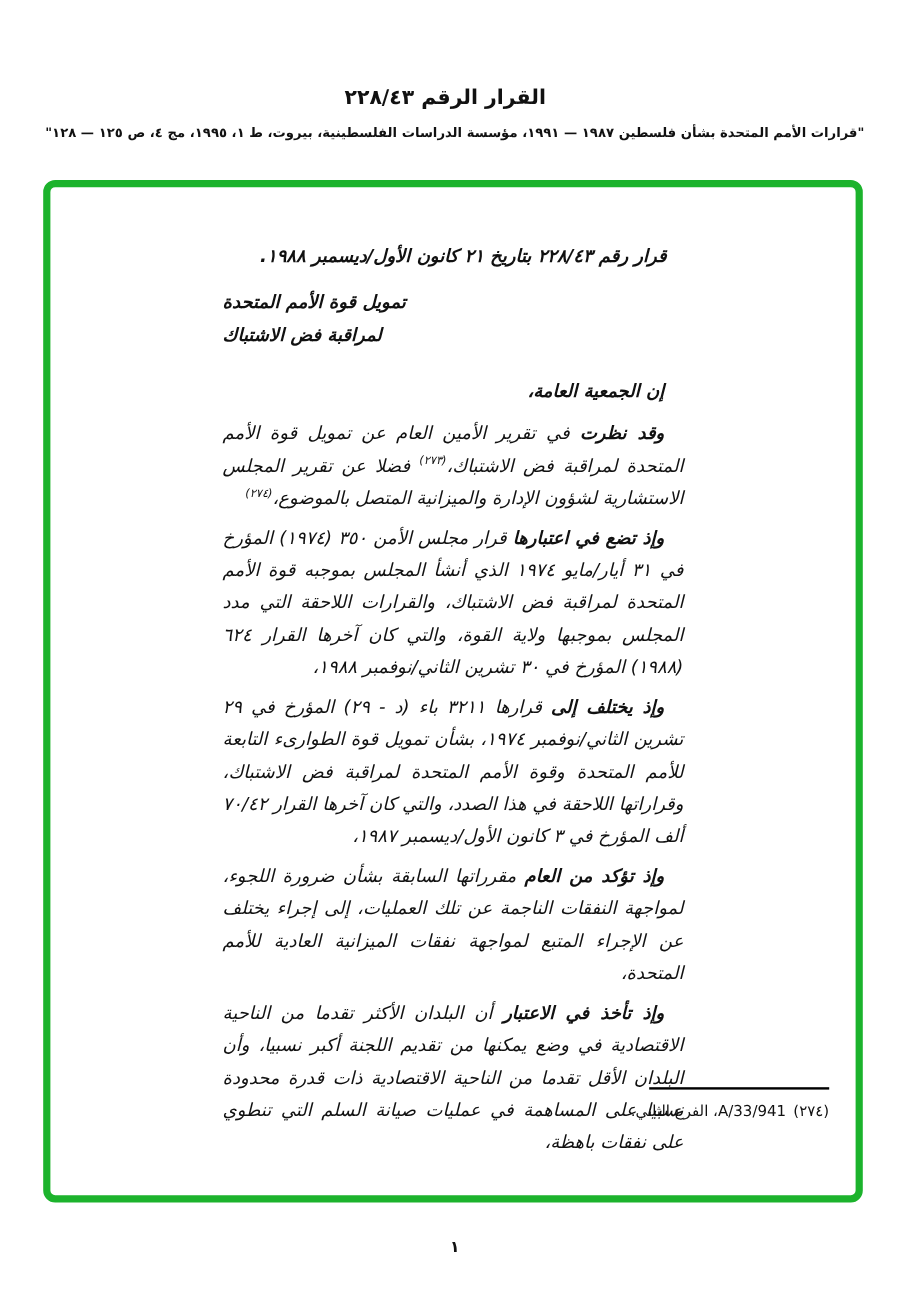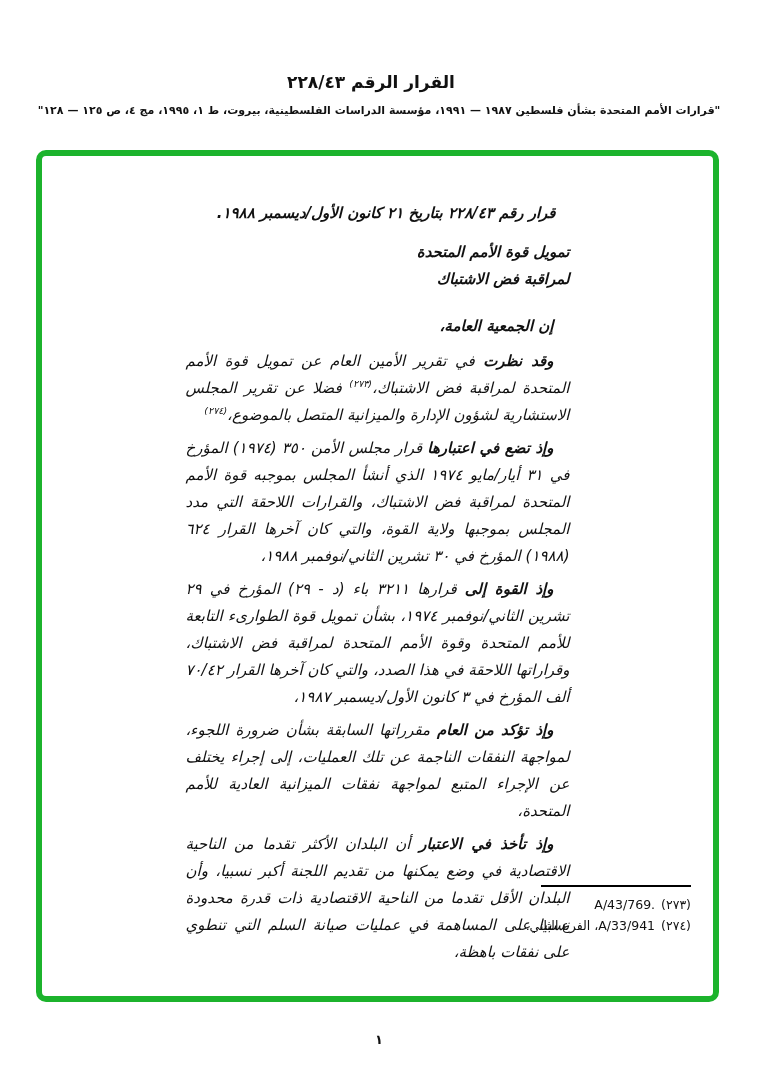--- a/index.html
+++ b/index.html
@@ -53,21 +53,21 @@
   }
   .doc-heading {
     margin: 0 0 12px 0;
     font-weight: bold;
     text-align: right;
     text-indent: 14px;
   }
   .doc-subtitle {
     margin: 0 0 20px 0;
     font-weight: bold;
-    text-align: right;
+    text-align: left;
   }
   .salutation {
     margin: 0 0 8px 0;
     font-weight: bold;
     text-align: right;
     text-indent: 16px;
   }
   .para {
     margin: 0 0 6px 0;
     text-indent: 16px;
@@ -123,30 +123,29 @@
         <div>تمويل قوة الأمم المتحدة</div>
         <div>لمراقبة فض الاشتباك</div>
       </div>
 
       <p class="salutation">إن الجمعية العامة،</p>
 
       <p class="para"><span class="lead">وقد نظرت</span><span> في تقرير الأمين العام عن تمويل قوة الأمم المتحدة لمراقبة فض الاشتباك،</span><sup class="fnref">(٢٧٣)</sup><span> فضلا عن تقرير المجلس الاستشارية لشؤون الإدارة والميزانية المتصل بالموضوع،</span><sup class="fnref">(٢٧٤)</sup></p>
 
       <p class="para"><span class="lead">وإذ تضع في اعتبارها</span><span> قرار مجلس الأمن ٣٥٠ (١٩٧٤) المؤرخ في ٣١ أيار/مايو ١٩٧٤ الذي أنشأ المجلس بموجبه قوة الأمم المتحدة لمراقبة فض الاشتباك، والقرارات اللاحقة التي مدد المجلس بموجبها ولاية القوة، والتي كان آخرها القرار ٦٢٤ (١٩٨٨) المؤرخ في ٣٠ تشرين الثاني/نوفمبر ١٩٨٨،</span></p>
 
-      <p class="para"><span class="lead">وإذ القوة إلى</span><span> قرارها ٣٢١١ باء (د - ٢٩) المؤرخ في ٢٩ تشرين الثاني/نوفمبر ١٩٧٤، بشأن تمويل قوة الطوارىء التابعة للأمم المتحدة وقوة الأمم المتحدة لمراقبة فض الاشتباك، وقراراتها اللاحقة في هذا الصدد، والتي كان آخرها القرار ٧٠/٤٢ ألف المؤرخ في ٣ كانون الأول/ديسمبر ١٩٨٧،</span></p>
+      <p class="para"><span class="lead">وإذ يختلف إلى</span><span> قرارها ٣٢١١ باء (د - ٢٩) المؤرخ في ٢٩ تشرين الثاني/نوفمبر ١٩٧٤، بشأن تمويل قوة الطوارىء التابعة للأمم المتحدة وقوة الأمم المتحدة لمراقبة فض الاشتباك، وقراراتها اللاحقة في هذا الصدد، والتي كان آخرها القرار ٧٠/٤٢ ألف المؤرخ في ٣ كانون الأول/ديسمبر ١٩٨٧،</span></p>
 
       <p class="para"><span class="lead">وإذ تؤكد من العام</span><span> مقرراتها السابقة بشأن ضرورة اللجوء، لمواجهة النفقات الناجمة عن تلك العمليات، إلى إجراء يختلف عن الإجراء المتبع لمواجهة نفقات الميزانية العادية للأمم المتحدة،</span></p>
 
       <p class="para"><span class="lead">وإذ تأخذ في الاعتبار</span><span> أن البلدان الأكثر تقدما من الناحية الاقتصادية في وضع يمكنها من تقديم اللجنة أكبر نسبيا، وأن البلدان الأقل تقدما من الناحية الاقتصادية ذات قدرة محدودة نسبيا على المساهمة في عمليات صيانة السلم التي تنطوي على نفقات باهظة،</span></p>
 
     </div>
 
     <div class="footnotes">
       <div class="fn-sep"></div>
-      <div class="fn-line"><span class="fn-num">(٢٧٣)</span><span class="fn-text">A/43/769.‎</span></div>
       <div class="fn-line"><span class="fn-num">(٢٧٤)</span><span class="fn-text">A/33/941، الفرع الثاني.</span></div>
     </div>
   </div>
 
   <div class="page-num">١</div>
 
 </div>
 
 </body></html>

